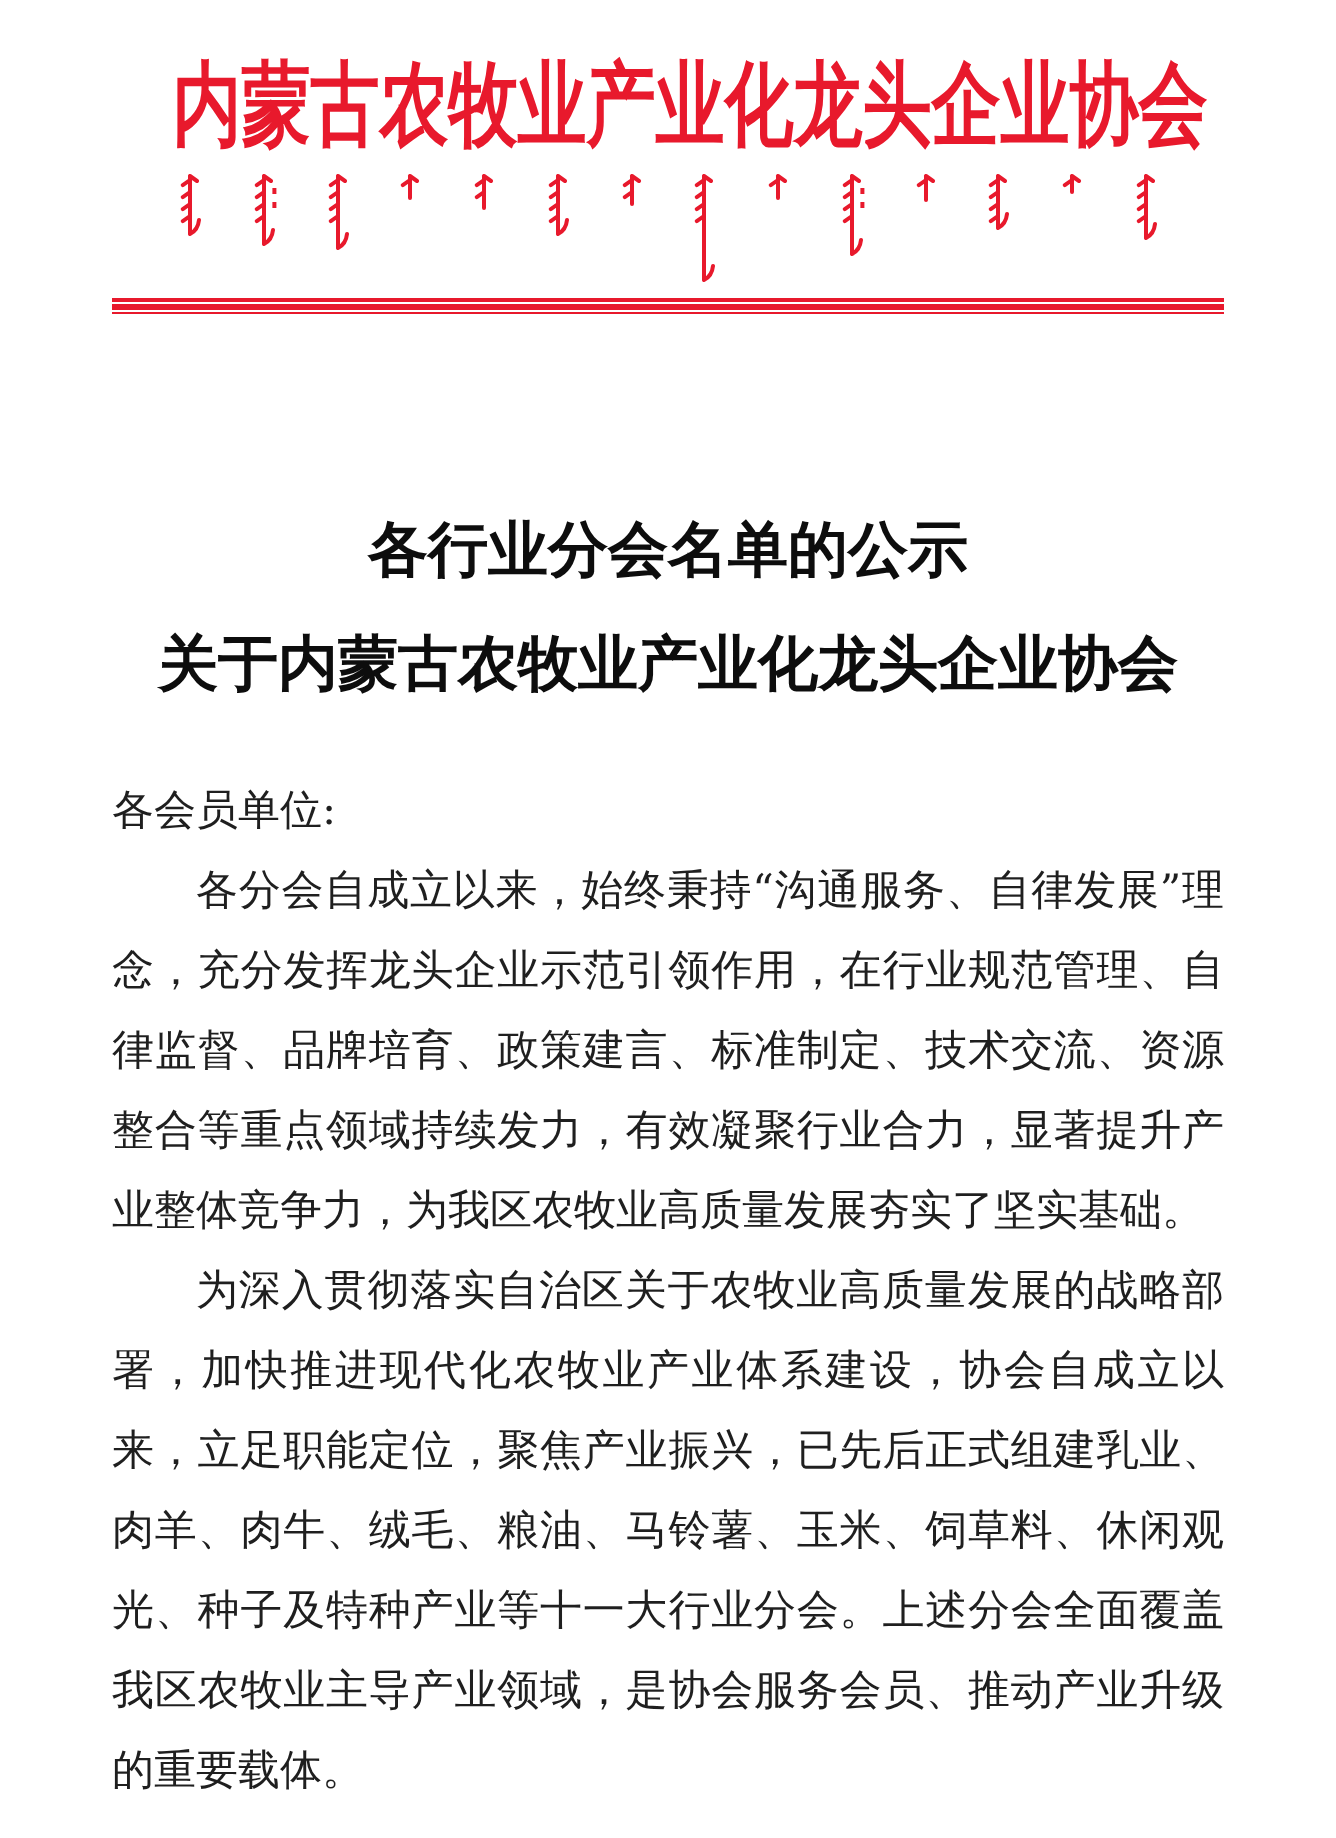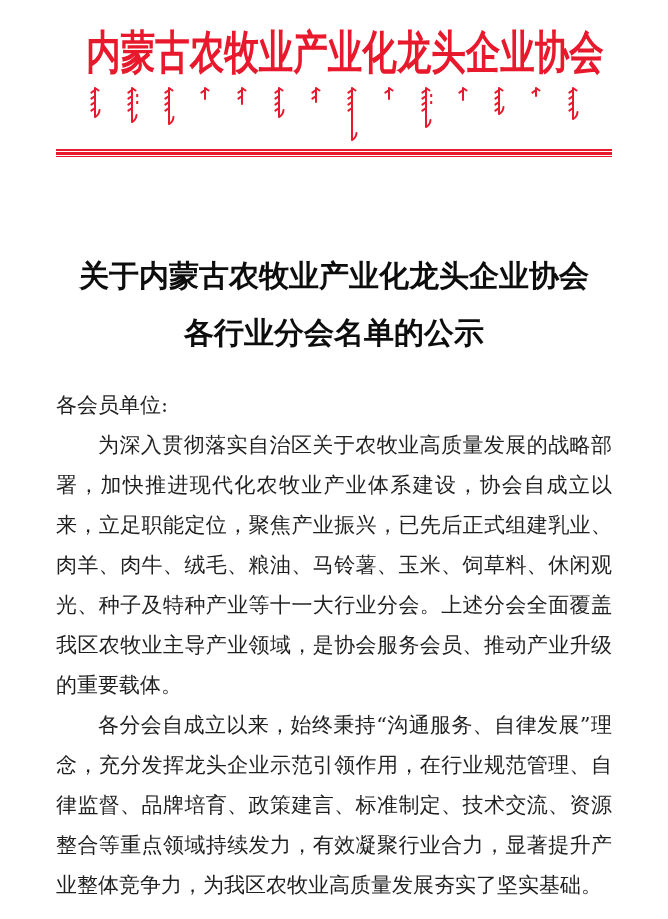--- a/index.html
+++ b/index.html
@@ -121,26 +121,26 @@
         <svg width="14" height="60" viewBox="0 0 14 60">
           <path d="M7,1 L7,32 M7,3 L3.4,5.6 M7,9 L3.4,11.6 M7,15 L3.4,17.6 M7,21 L3.4,23.6 M7,1 L10.5,3.5 M7,32 Q11,30 11.5,25" fill="none" stroke="#e8192c" stroke-width="2" stroke-linecap="round"></path>
         </svg>
       </div>
 
     <div class="red-rule"></div>
   </header>
 
   <main>
     <h1 class="doc-title">
+      <span>各行业分会名单的公示</span>
       <span>关于内蒙古农牧业产业化龙头企业协会</span>
-      <span>各行业分会名单的公示</span>
     </h1>
 
     <div class="doc-body">
       <p class="salutation">各会员单位:</p>
 
+      <p class="para">各分会自成立以来，始终秉持“沟通服务、自律发展”理念，充分发挥龙头企业示范引领作用，在行业规范管理、自律监督、品牌培育、政策建言、标准制定、技术交流、资源整合等重点领域持续发力，有效凝聚行业合力，显著提升产业整体竞争力，为我区农牧业高质量发展夯实了坚实基础。</p>
+
       <p class="para">为深入贯彻落实自治区关于农牧业高质量发展的战略部署，加快推进现代化农牧业产业体系建设，协会自成立以来，立足职能定位，聚焦产业振兴，已先后正式组建乳业、肉羊、肉牛、绒毛、粮油、马铃薯、玉米、饲草料、休闲观光、种子及特种产业等十一大行业分会。上述分会全面覆盖我区农牧业主导产业领域，是协会服务会员、推动产业升级的重要载体。</p>
-
-      <p class="para">各分会自成立以来，始终秉持“沟通服务、自律发展”理念，充分发挥龙头企业示范引领作用，在行业规范管理、自律监督、品牌培育、政策建言、标准制定、技术交流、资源整合等重点领域持续发力，有效凝聚行业合力，显著提升产业整体竞争力，为我区农牧业高质量发展夯实了坚实基础。</p>
     </div>
   </main>
 
 </div>
 
 </body></html>

